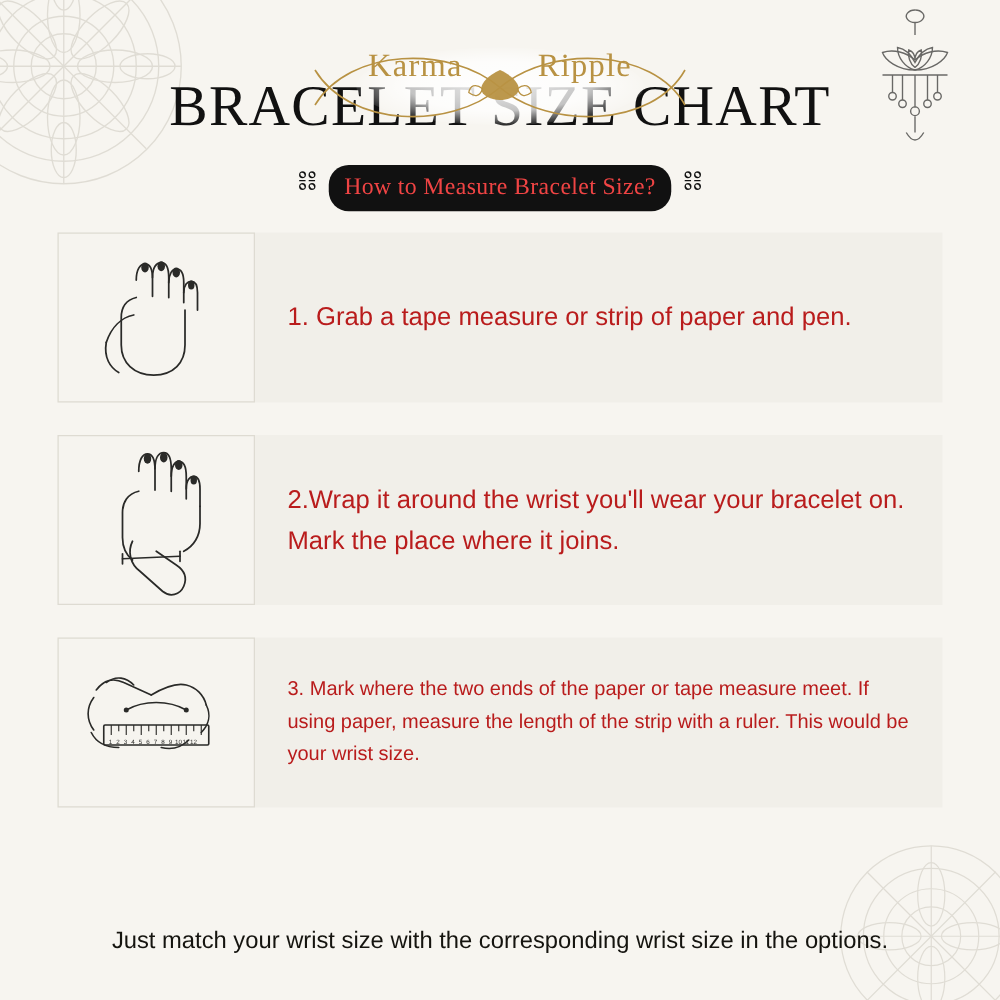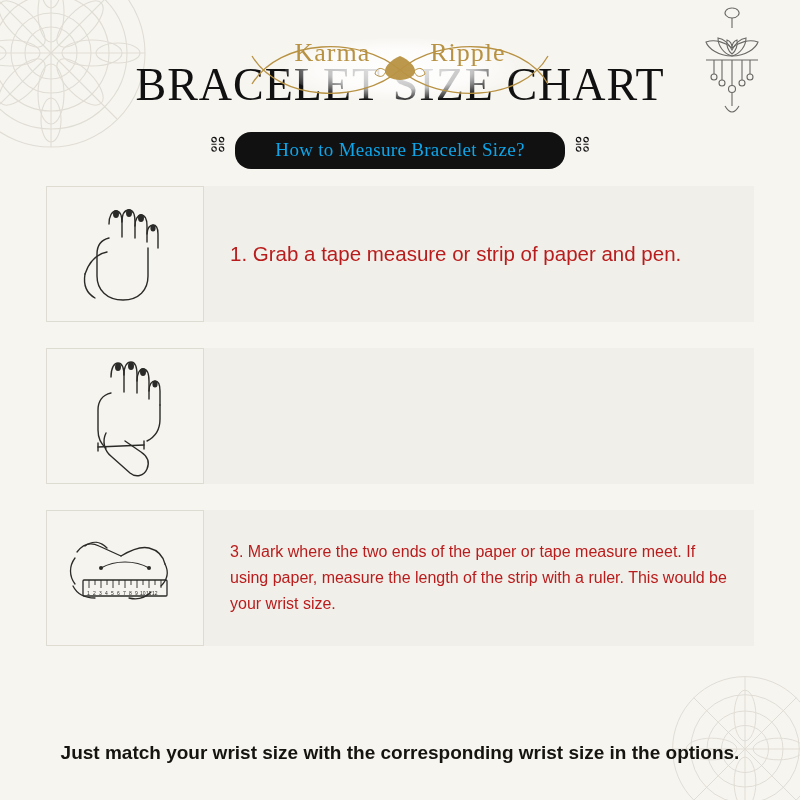--- a/index.html
+++ b/index.html
@@ -92,23 +92,23 @@
     top: 122px;
     left: 0;
     right: 0;
     display: flex;
     align-items: center;
     justify-content: center;
     gap: 10px;
   }
   .subtitle-pill {
     background: #111;
-    color: #0ea5e9;
+    color: #ef4444;
     border-radius: 16px;
-    padding: 7px 40px 8px;
+    padding: 7px 12px 8px;
     font-family: "Liberation Serif", serif;
     font-size: 19px;
     letter-spacing: 0.3px;
     white-space: nowrap;
   }
   .flourish {
     color: #111;
     font-size: 20px;
     font-family: "Liberation Serif", serif;
   }
@@ -146,21 +146,20 @@
   .step-3 .step-text { font-size: 16px; }
 
   .footer {
     position: absolute;
     left: 0;
     right: 0;
     bottom: 36px;
     text-align: center;
     font-size: 19px;
     color: #15140f;
-    font-weight: bold;
   }
 </style>
 </head>
 <body>
 
 <svg class="mandala mandala-tl" width="210" height="210" viewBox="0 0 210 210">
   <g fill="none" stroke="#c9c5ba" stroke-width="1.1">
     <circle cx="105" cy="105" r="26"></circle>
     <circle cx="105" cy="105" r="40"></circle>
     <circle cx="105" cy="105" r="58"></circle>
@@ -315,20 +314,21 @@
           <path d="M79 90 l0 8"></path>
         </g>
         <g fill="#2a2a28">
           <ellipse cx="53" cy="16" rx="3" ry="4"></ellipse>
           <ellipse cx="66" cy="15" rx="3" ry="4"></ellipse>
           <ellipse cx="78" cy="21" rx="3" ry="4"></ellipse>
           <ellipse cx="90" cy="33" rx="2.6" ry="3.6"></ellipse>
         </g>
       </svg>
     </div>
+    <div class="step-text">2.Wrap it around the wrist you'll wear your bracelet on. Mark the place where it joins.</div>
   </div>
 
   <div class="step step-3">
     <div class="step-figure">
       <svg width="140" height="120" viewBox="0 0 140 120">
         <g fill="none" stroke="#2a2a28" stroke-width="1.3" stroke-linecap="round">
           <path d="M22 34 c6 -8 14 -10 22 -6 l22 10"></path>
           <path d="M30 28 c8 -6 16 -4 22 2"></path>
           <path d="M66 38 c10 -6 20 -10 28 -8 c8 2 14 8 16 16"></path>
           <path d="M110 46 c4 8 2 16 -4 22"></path>

